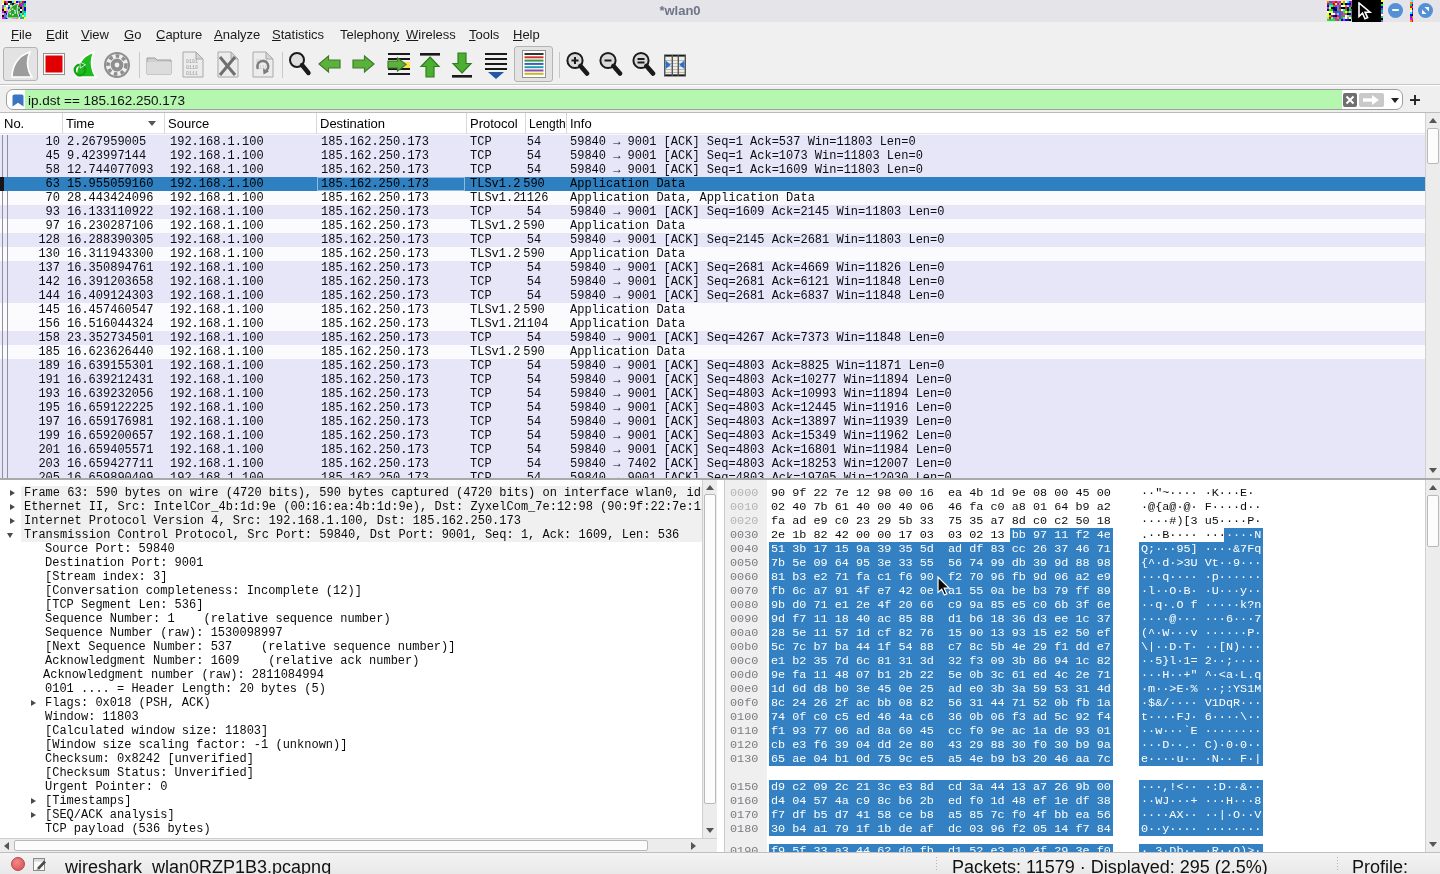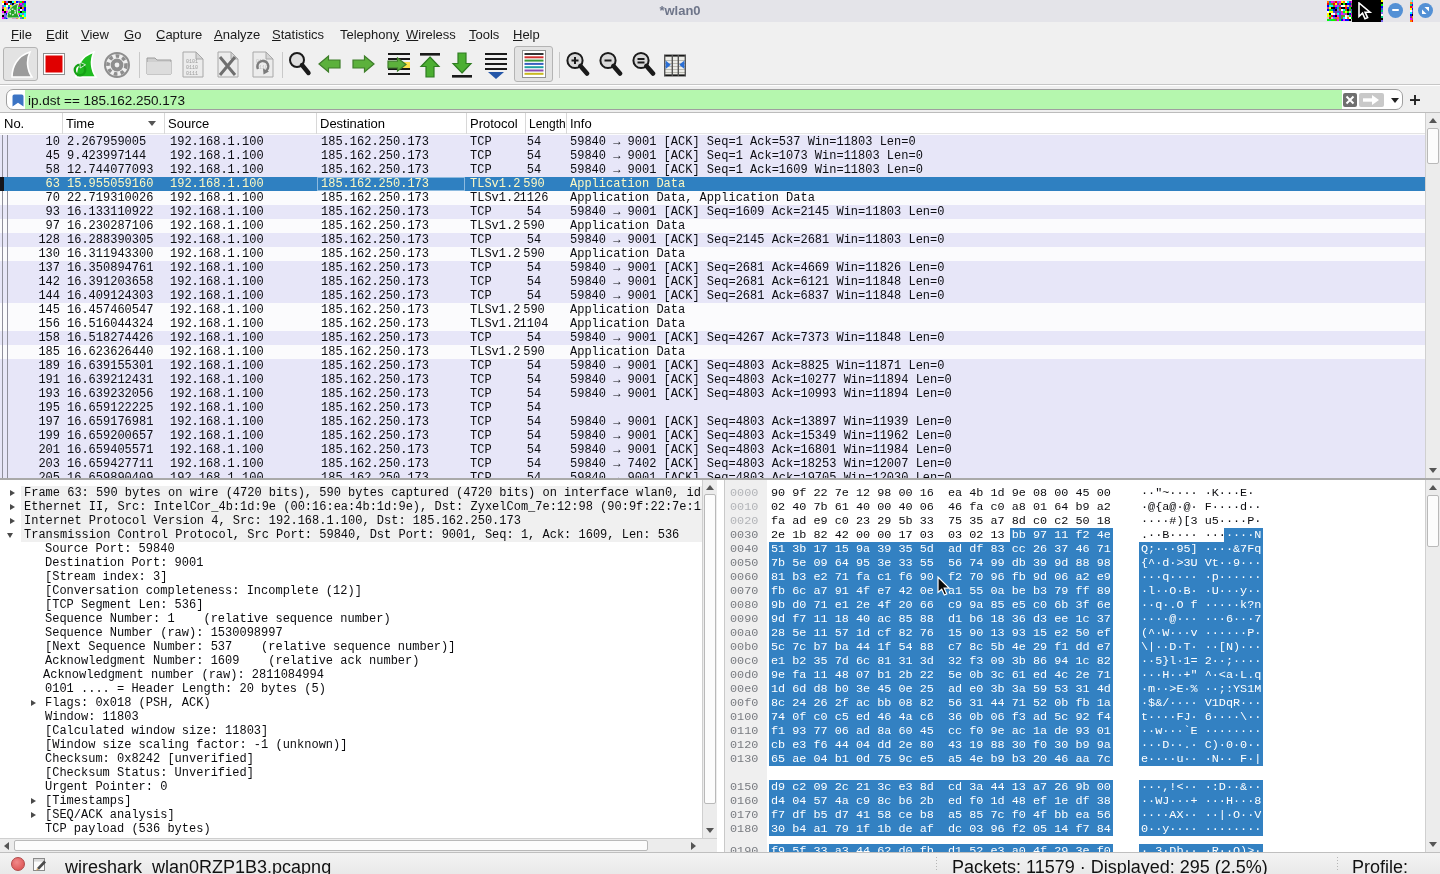--- a/index.html
+++ b/index.html
@@ -24,21 +24,21 @@
 .fcaret{position:absolute;left:1384px;top:8px;width:0;height:0;border-left:4px solid transparent;border-right:4px solid transparent;border-top:5px solid #222}
 
 #phead{left:0;top:113px;width:1440px;height:21px;background:#fff;border-bottom:1px solid #e4e4e4}
 .hc{position:absolute;top:3px;font-size:13px;color:#000}
 .hsep{position:absolute;top:0;height:21px;width:1px;background:#d8d8d8}
 
 #plist{left:0;top:134px;width:1425px;height:344px;background:#fbfbfd;overflow:hidden}
 .r{position:absolute;left:0;width:1425px;height:14px;font-family:"Liberation Mono",monospace;font-size:12px;line-height:14px;white-space:pre;color:#0c0d12}
 .r.tcp{background:#e7e6f8}
 .r.tls{background:#fbfbfd}
-.r.sel{background:#2f80c1;color:#fef9c3;z-index:3}
+.r.sel{background:#2f80c1;color:#000000;z-index:3}
 .c{position:absolute;top:0;height:14px}
 .no{left:0;width:60px;text-align:right}
 .tm{left:67px}.sc{left:170px}.ds{left:321px}.pr{left:470px}
 .lnn{left:505px;width:58px;text-align:center}
 .inf{left:570px}
 #rel1{left:2px;top:135px;width:1px;height:343px;background:#90909c;z-index:2}
 #rel2{left:7px;top:135px;width:1px;height:343px;background:#90909c;z-index:2}
 #selmark{left:0;top:177px;width:4px;height:14px;background:#15151a;z-index:4}
 #focus{left:318px;top:178px;width:146px;height:12px;outline:1px solid rgba(220,235,248,0.55);z-index:5}
 
@@ -614,36 +614,36 @@
     <div class="hsep" style="left:466px"></div>
   <div class="hsep" style="left:525px"></div>
     <div class="hsep" style="left:566px"></div>
 </div>
 
 <div class="abs" id="plist">
 <div class="r tcp" style="top:1px"><span class="c no">10</span><span class="c tm">2.267959005</span><span class="c sc">192.168.1.100</span><span class="c ds">185.162.250.173</span><span class="c pr">TCP</span><span class="c lnn">54</span><span class="c inf">59840 → 9001 [ACK] Seq=1 Ack=537 Win=11803 Len=0</span></div>
 <div class="r tcp" style="top:15px"><span class="c no">45</span><span class="c tm">9.423997144</span><span class="c sc">192.168.1.100</span><span class="c ds">185.162.250.173</span><span class="c pr">TCP</span><span class="c lnn">54</span><span class="c inf">59840 → 9001 [ACK] Seq=1 Ack=1073 Win=11803 Len=0</span></div>
 <div class="r tcp" style="top:29px"><span class="c no">58</span><span class="c tm">12.744077093</span><span class="c sc">192.168.1.100</span><span class="c ds">185.162.250.173</span><span class="c pr">TCP</span><span class="c lnn">54</span><span class="c inf">59840 → 9001 [ACK] Seq=1 Ack=1609 Win=11803 Len=0</span></div>
 <div class="r sel" style="top:43px"><span class="c no">63</span><span class="c tm">15.955059160</span><span class="c sc">192.168.1.100</span><span class="c ds">185.162.250.173</span><span class="c pr">TLSv1.2</span><span class="c lnn">590</span><span class="c inf">Application Data</span></div>
-<div class="r tls" style="top:57px"><span class="c no">70</span><span class="c tm">22.719310026</span><span class="c sc">192.168.1.100</span><span class="c ds">185.162.250.173</span><span class="c pr">TLSv1.2</span><span class="c lnn">1126</span><span class="c inf">Application Data, Application Data</span></div>
+<div class="r tls" style="top:57px"><span class="c no">70</span><span class="c tm">28.443424096</span><span class="c sc">192.168.1.100</span><span class="c ds">185.162.250.173</span><span class="c pr">TLSv1.2</span><span class="c lnn">1126</span><span class="c inf">Application Data, Application Data</span></div>
 <div class="r tcp" style="top:71px"><span class="c no">93</span><span class="c tm">16.133110922</span><span class="c sc">192.168.1.100</span><span class="c ds">185.162.250.173</span><span class="c pr">TCP</span><span class="c lnn">54</span><span class="c inf">59840 → 9001 [ACK] Seq=1609 Ack=2145 Win=11803 Len=0</span></div>
 <div class="r tls" style="top:85px"><span class="c no">97</span><span class="c tm">16.230287106</span><span class="c sc">192.168.1.100</span><span class="c ds">185.162.250.173</span><span class="c pr">TLSv1.2</span><span class="c lnn">590</span><span class="c inf">Application Data</span></div>
 <div class="r tcp" style="top:99px"><span class="c no">128</span><span class="c tm">16.288390305</span><span class="c sc">192.168.1.100</span><span class="c ds">185.162.250.173</span><span class="c pr">TCP</span><span class="c lnn">54</span><span class="c inf">59840 → 9001 [ACK] Seq=2145 Ack=2681 Win=11803 Len=0</span></div>
 <div class="r tls" style="top:113px"><span class="c no">130</span><span class="c tm">16.311943300</span><span class="c sc">192.168.1.100</span><span class="c ds">185.162.250.173</span><span class="c pr">TLSv1.2</span><span class="c lnn">590</span><span class="c inf">Application Data</span></div>
 <div class="r tcp" style="top:127px"><span class="c no">137</span><span class="c tm">16.350894761</span><span class="c sc">192.168.1.100</span><span class="c ds">185.162.250.173</span><span class="c pr">TCP</span><span class="c lnn">54</span><span class="c inf">59840 → 9001 [ACK] Seq=2681 Ack=4669 Win=11826 Len=0</span></div>
 <div class="r tcp" style="top:141px"><span class="c no">142</span><span class="c tm">16.391203658</span><span class="c sc">192.168.1.100</span><span class="c ds">185.162.250.173</span><span class="c pr">TCP</span><span class="c lnn">54</span><span class="c inf">59840 → 9001 [ACK] Seq=2681 Ack=6121 Win=11848 Len=0</span></div>
 <div class="r tcp" style="top:155px"><span class="c no">144</span><span class="c tm">16.409124303</span><span class="c sc">192.168.1.100</span><span class="c ds">185.162.250.173</span><span class="c pr">TCP</span><span class="c lnn">54</span><span class="c inf">59840 → 9001 [ACK] Seq=2681 Ack=6837 Win=11848 Len=0</span></div>
 <div class="r tls" style="top:169px"><span class="c no">145</span><span class="c tm">16.457460547</span><span class="c sc">192.168.1.100</span><span class="c ds">185.162.250.173</span><span class="c pr">TLSv1.2</span><span class="c lnn">590</span><span class="c inf">Application Data</span></div>
 <div class="r tls" style="top:183px"><span class="c no">156</span><span class="c tm">16.516044324</span><span class="c sc">192.168.1.100</span><span class="c ds">185.162.250.173</span><span class="c pr">TLSv1.2</span><span class="c lnn">1104</span><span class="c inf">Application Data</span></div>
-<div class="r tcp" style="top:197px"><span class="c no">158</span><span class="c tm">16.518274426</span><span class="c sc">192.168.1.100</span><span class="c ds">185.162.250.173</span><span class="c pr">TCP</span><span class="c lnn">54</span><span class="c inf">59840 → 9001 [ACK] Seq=4267 Ack=7373 Win=11848 Len=0</span></div>
+<div class="r tcp" style="top:197px"><span class="c no">158</span><span class="c tm">23.352734501</span><span class="c sc">192.168.1.100</span><span class="c ds">185.162.250.173</span><span class="c pr">TCP</span><span class="c lnn">54</span><span class="c inf">59840 → 9001 [ACK] Seq=4267 Ack=7373 Win=11848 Len=0</span></div>
 <div class="r tls" style="top:211px"><span class="c no">185</span><span class="c tm">16.623626440</span><span class="c sc">192.168.1.100</span><span class="c ds">185.162.250.173</span><span class="c pr">TLSv1.2</span><span class="c lnn">590</span><span class="c inf">Application Data</span></div>
 <div class="r tcp" style="top:225px"><span class="c no">189</span><span class="c tm">16.639155301</span><span class="c sc">192.168.1.100</span><span class="c ds">185.162.250.173</span><span class="c pr">TCP</span><span class="c lnn">54</span><span class="c inf">59840 → 9001 [ACK] Seq=4803 Ack=8825 Win=11871 Len=0</span></div>
 <div class="r tcp" style="top:239px"><span class="c no">191</span><span class="c tm">16.639212431</span><span class="c sc">192.168.1.100</span><span class="c ds">185.162.250.173</span><span class="c pr">TCP</span><span class="c lnn">54</span><span class="c inf">59840 → 9001 [ACK] Seq=4803 Ack=10277 Win=11894 Len=0</span></div>
 <div class="r tcp" style="top:253px"><span class="c no">193</span><span class="c tm">16.639232056</span><span class="c sc">192.168.1.100</span><span class="c ds">185.162.250.173</span><span class="c pr">TCP</span><span class="c lnn">54</span><span class="c inf">59840 → 9001 [ACK] Seq=4803 Ack=10993 Win=11894 Len=0</span></div>
-<div class="r tcp" style="top:267px"><span class="c no">195</span><span class="c tm">16.659122225</span><span class="c sc">192.168.1.100</span><span class="c ds">185.162.250.173</span><span class="c pr">TCP</span><span class="c lnn">54</span></div>
+<div class="r tcp" style="top:267px"><span class="c no">195</span><span class="c tm">16.659122225</span><span class="c sc">192.168.1.100</span><span class="c ds">185.162.250.173</span><span class="c pr">TCP</span><span class="c lnn">54</span><span class="c inf">59840 → 9001 [ACK] Seq=4803 Ack=12445 Win=11916 Len=0</span></div>
 <div class="r tcp" style="top:281px"><span class="c no">197</span><span class="c tm">16.659176981</span><span class="c sc">192.168.1.100</span><span class="c ds">185.162.250.173</span><span class="c pr">TCP</span><span class="c lnn">54</span><span class="c inf">59840 → 9001 [ACK] Seq=4803 Ack=13897 Win=11939 Len=0</span></div>
 <div class="r tcp" style="top:295px"><span class="c no">199</span><span class="c tm">16.659200657</span><span class="c sc">192.168.1.100</span><span class="c ds">185.162.250.173</span><span class="c pr">TCP</span><span class="c lnn">54</span><span class="c inf">59840 → 9001 [ACK] Seq=4803 Ack=15349 Win=11962 Len=0</span></div>
 <div class="r tcp" style="top:309px"><span class="c no">201</span><span class="c tm">16.659405571</span><span class="c sc">192.168.1.100</span><span class="c ds">185.162.250.173</span><span class="c pr">TCP</span><span class="c lnn">54</span><span class="c inf">59840 → 9001 [ACK] Seq=4803 Ack=16801 Win=11984 Len=0</span></div>
 <div class="r tcp" style="top:323px"><span class="c no">203</span><span class="c tm">16.659427711</span><span class="c sc">192.168.1.100</span><span class="c ds">185.162.250.173</span><span class="c pr">TCP</span><span class="c lnn">54</span><span class="c inf">59840 → 7402 [ACK] Seq=4803 Ack=18253 Win=12007 Len=0</span></div>
 <div class="r tcp" style="top:337px"><span class="c no">205</span><span class="c tm">16.659890409</span><span class="c sc">192.168.1.100</span><span class="c ds">185.162.250.173</span><span class="c pr">TCP</span><span class="c lnn">54</span><span class="c inf">59840 → 9001 [ACK] Seq=4803 Ack=19705 Win=12030 Len=0</span></div>
 </div>
 <div class="abs" id="rel1"></div>
 <div class="abs" id="rel2"></div>
 <div class="abs" id="selmark"></div>
 <div class="abs" id="focus"></div>
@@ -718,21 +718,21 @@
 <div class="hx" style="top:118px"><span class="off">0080</span><span class="hb"><span class="hl">9b d0 71 e1 2e 4f 20 66  c9 9a 85 e5 c0 6b 3f 6e</span></span><span class="ha"><span class="hl">··q·.O f ·····k?n</span></span></div>
 <div class="hx" style="top:132px"><span class="off">0090</span><span class="hb"><span class="hl">9d f7 11 18 40 ac 85 88  d1 b6 18 36 d3 ee 1c 37</span></span><span class="ha"><span class="hl">····@··· ···6···7</span></span></div>
 <div class="hx" style="top:146px"><span class="off">00a0</span><span class="hb"><span class="hl">28 5e 11 57 1d cf 82 76  15 90 13 93 15 e2 50 ef</span></span><span class="ha"><span class="hl">(^·W···v ······P·</span></span></div>
 <div class="hx" style="top:160px"><span class="off">00b0</span><span class="hb"><span class="hl">5c 7c b7 ba 44 1f 54 88  c7 8c 5b 4e 29 f1 dd e7</span></span><span class="ha"><span class="hl">\|··D·T· ··[N)···</span></span></div>
 <div class="hx" style="top:174px"><span class="off">00c0</span><span class="hb"><span class="hl">e1 b2 35 7d 6c 81 31 3d  32 f3 09 3b 86 94 1c 82</span></span><span class="ha"><span class="hl">··5}l·1= 2··;····</span></span></div>
 <div class="hx" style="top:188px"><span class="off">00d0</span><span class="hb"><span class="hl">9e fa 11 48 07 b1 2b 22  5e 0b 3c 61 ed 4c 2e 71</span></span><span class="ha"><span class="hl">···H··+" ^·&lt;a·L.q</span></span></div>
 <div class="hx" style="top:202px"><span class="off">00e0</span><span class="hb"><span class="hl">1d 6d d8 b0 3e 45 0e 25  ad e0 3b 3a 59 53 31 4d</span></span><span class="ha"><span class="hl">·m··&gt;E·% ··;:YS1M</span></span></div>
 <div class="hx" style="top:216px"><span class="off">00f0</span><span class="hb"><span class="hl">8c 24 26 2f ac bb 08 82  56 31 44 71 52 0b fb 1a</span></span><span class="ha"><span class="hl">·$&amp;/···· V1DqR···</span></span></div>
 <div class="hx" style="top:230px"><span class="off">0100</span><span class="hb"><span class="hl">74 0f c0 c5 ed 46 4a c6  36 0b 06 f3 ad 5c 92 f4</span></span><span class="ha"><span class="hl">t····FJ· 6····\··</span></span></div>
 <div class="hx" style="top:244px"><span class="off">0110</span><span class="hb"><span class="hl">f1 93 77 06 ad 8a 60 45  cc f0 9e ac 1a de 93 01</span></span><span class="ha"><span class="hl">··w···`E ········</span></span></div>
-<div class="hx" style="top:258px"><span class="off">0120</span><span class="hb"><span class="hl">cb e3 f6 44 04 dd 2e 80  43 19 88 30 f0 30 b9 9a</span></span><span class="ha"><span class="hl">···D··.· C)·0·0··</span></span></div>
+<div class="hx" style="top:258px"><span class="off">0120</span><span class="hb"><span class="hl">cb e3 f6 39 04 dd 2e 80  43 29 88 30 f0 30 b9 9a</span></span><span class="ha"><span class="hl">···D··.· C)·0·0··</span></span></div>
 <div class="hx" style="top:272px"><span class="off">0130</span><span class="hb"><span class="hl">65 ae 04 b1 0d 75 9c e5  a5 4e b9 b3 20 46 aa 7c</span></span><span class="ha"><span class="hl">e····u·· ·N·· F·|</span></span></div>
 <div class="hx" style="top:300px"><span class="off">0150</span><span class="hb"><span class="hl">d9 c2 09 2c 21 3c e3 8d  cd 3a 44 13 a7 26 9b 00</span></span><span class="ha"><span class="hl">···,!&lt;·· ·:D··&amp;··</span></span></div>
 <div class="hx" style="top:314px"><span class="off">0160</span><span class="hb"><span class="hl">d4 04 57 4a c9 8c b6 2b  ed f0 1d 48 ef 1e df 38</span></span><span class="ha"><span class="hl">··WJ···+ ···H···8</span></span></div>
 <div class="hx" style="top:328px"><span class="off">0170</span><span class="hb"><span class="hl">f7 df b5 d7 41 58 ce b8  a5 85 7c f0 4f bb ea 56</span></span><span class="ha"><span class="hl">····AX·· ··|·O··V</span></span></div>
 <div class="hx" style="top:342px"><span class="off">0180</span><span class="hb"><span class="hl">30 b4 a1 79 1f 1b de af  dc 03 96 f2 05 14 f7 84</span></span><span class="ha"><span class="hl">0··y···· ········</span></span></div>
 <div class="hx" style="top:364px"><span class="off">0190</span><span class="hb"><span class="hl">f9 5f 33 a3 44 62 d0 fb  d1 52 e3 a0 4f 29 3e f0</span></span><span class="ha"><span class="hl">·_3·Db·· ·R··O)&gt;·</span></span></div>
 </div>
 <div class="sb" style="left:1425px;top:480px;width:15px;height:372px;border-left:1px solid #d0d0d0">
   <div class="arr up" style="left:3px;top:5px"></div>
   <div class="sbthumb" style="left:1px;top:15px;width:12px;height:52px"></div>

